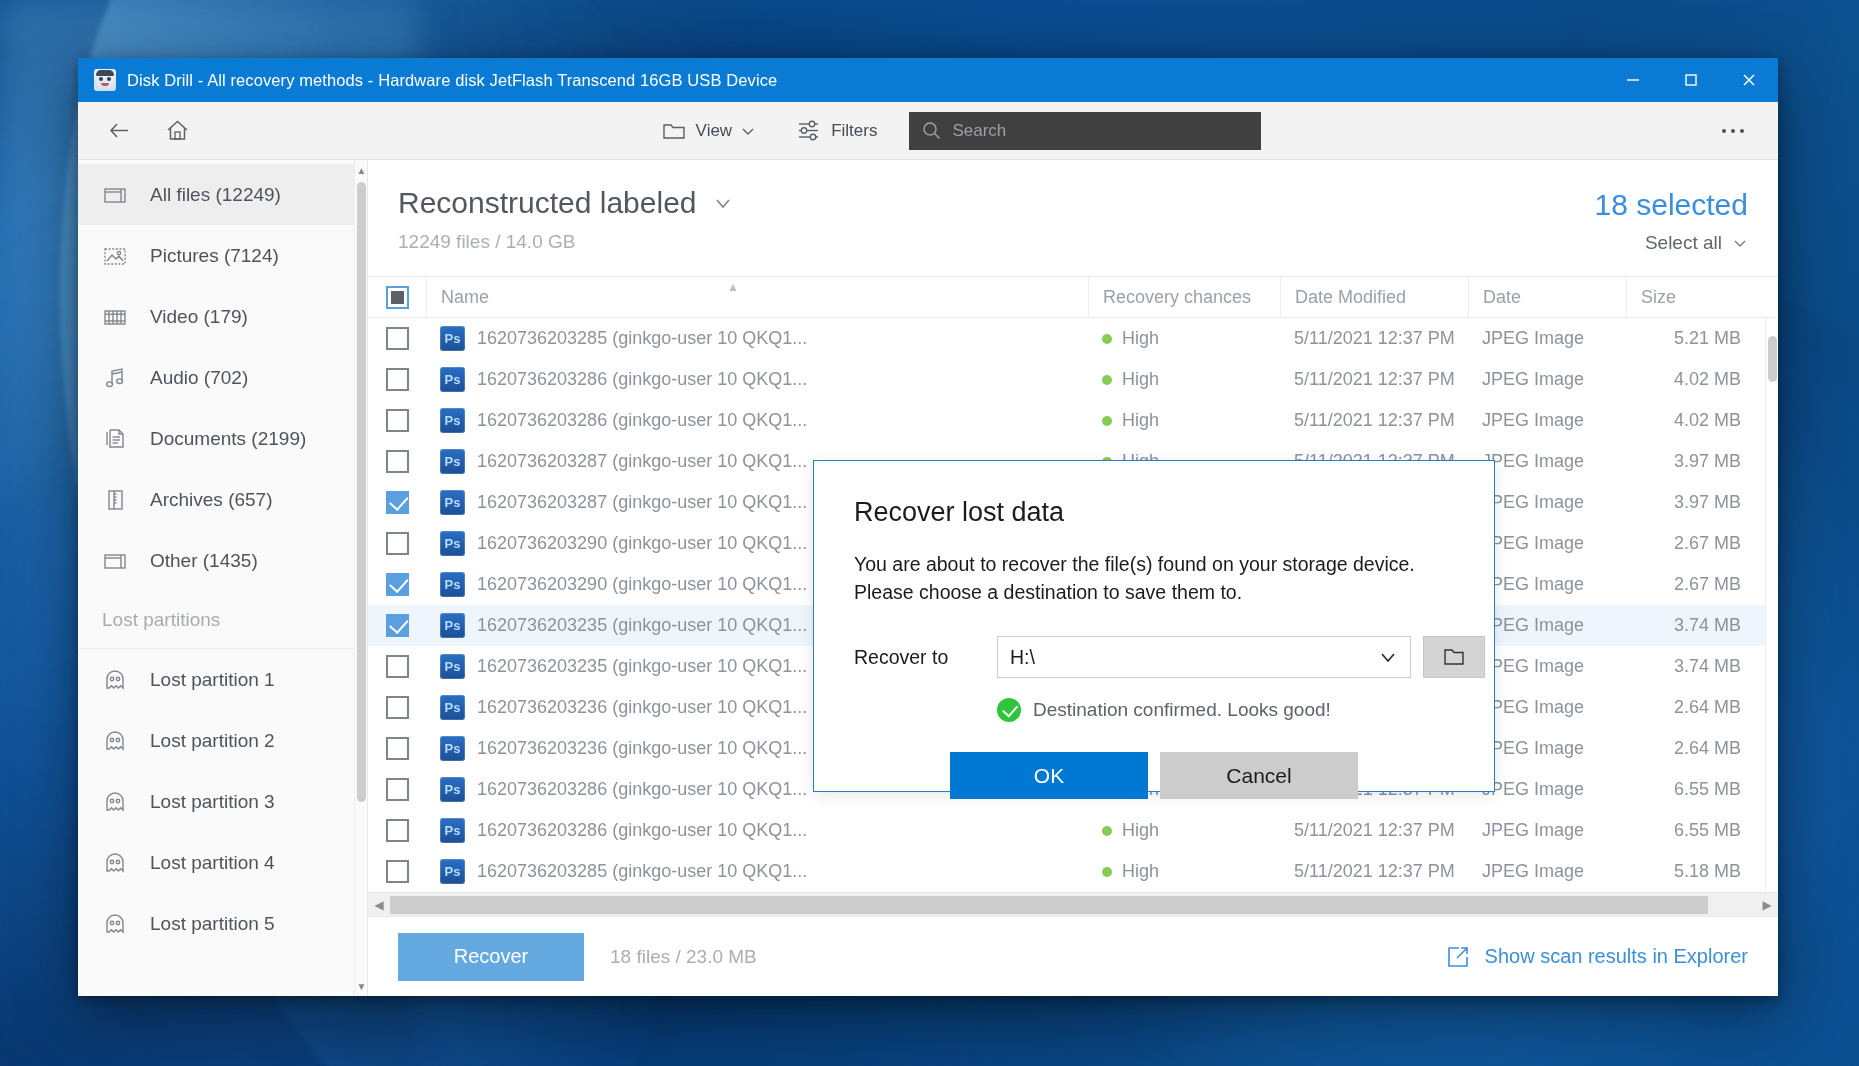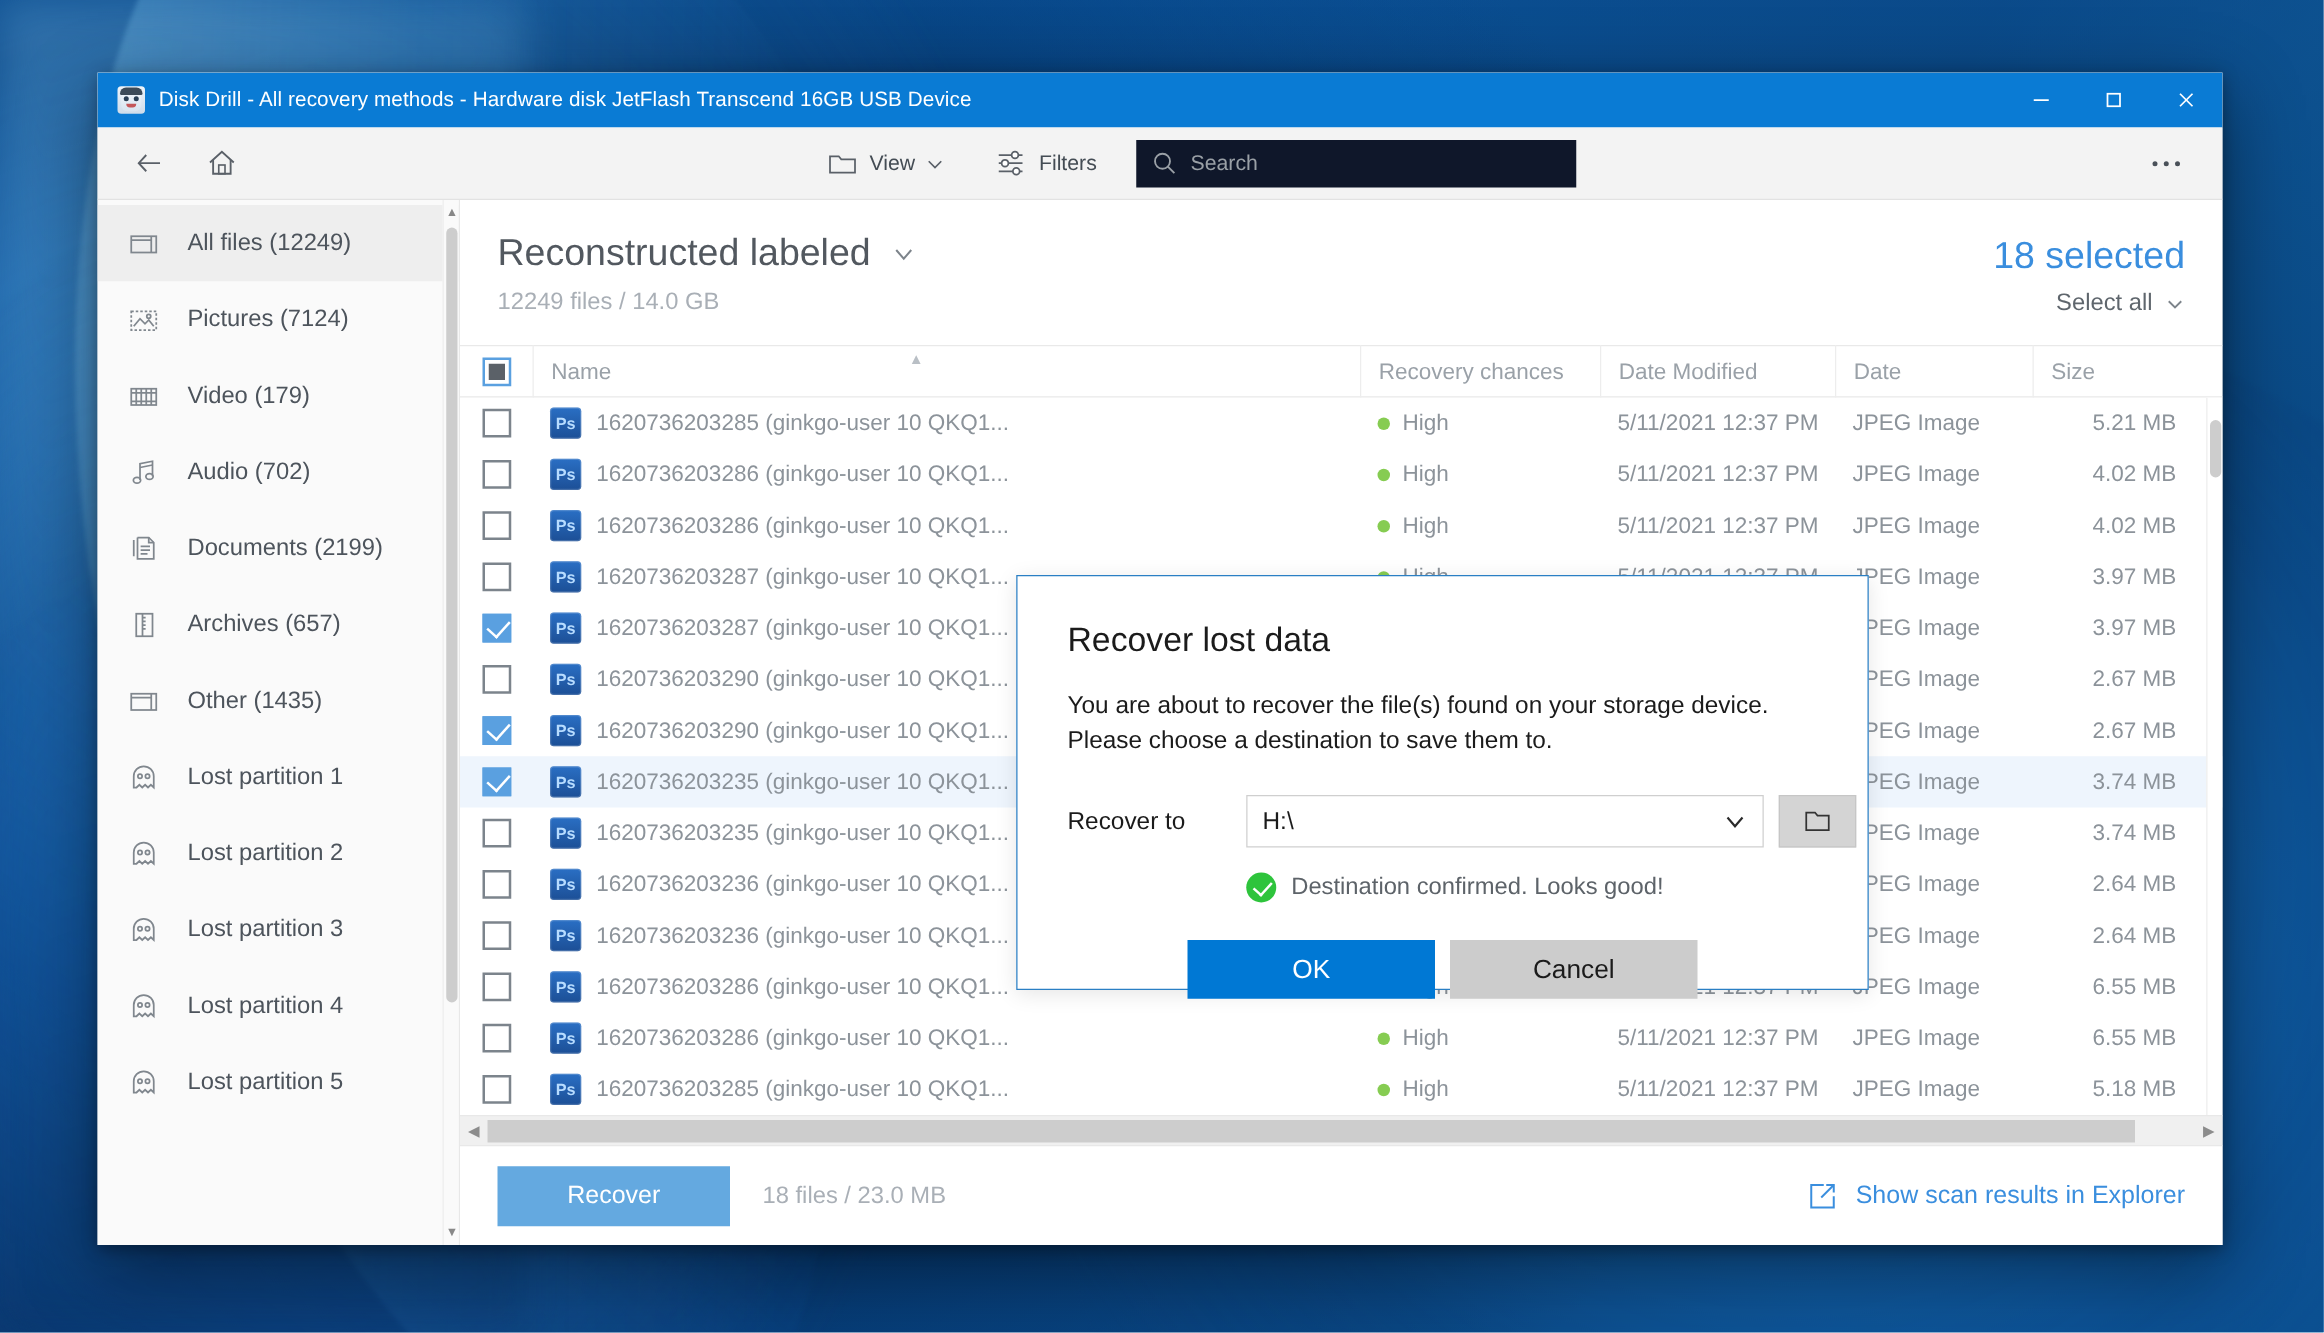--- a/index.html
+++ b/index.html
@@ -131,21 +131,21 @@
   #tb-home { margin-left: 12px; }
   #toolbar-spacer-left { flex: 1; }
   .tb-text-btn {
     display: flex; align-items: center; gap: 9px;
     height: 40px; padding: 0 12px;
     color: #444c54; font-size: 17px;
     flex: none;
   }
   #tb-search {
     width: 352px; height: 38px;
-    background: #0f172a;
+    background: #404040;
     display: flex; align-items: center;
     margin-left: 20px;
     padding: 0 12px;
     flex: none;
   }
   #tb-search .ph {
     color: #9aa0a6; font-size: 17px; margin-left: 10px;
   }
   #toolbar-spacer-right { flex: 1; }
   #tb-more {
@@ -560,20 +560,21 @@
             <div class="side-item">
               <span class="side-ico">
                 <svg width="26" height="26" viewBox="0 0 26 26">
                   <rect x="3" y="7" width="20" height="13" stroke="#80878e" stroke-width="1.4" fill="none"></rect>
                   <line x1="3" y1="10" x2="19" y2="10" stroke="#80878e" stroke-width="1.4" fill="none"></line>
                   <line x1="19" y1="7" x2="19" y2="20" stroke="#80878e" stroke-width="1.4" fill="none"></line>
                 </svg>
               </span>
               <span>Other (1435)</span>
             </div>
+            <div class="side-group">Lost partitions</div>
             <div class="side-item">
               <span class="side-ico">
                 <svg width="26" height="26" viewBox="0 0 26 26">
                   <path d="M5 21 L5 12 A8 8 0 0 1 21 12 L21 21 L18.7 18.8 L16.4 21 L14.1 18.8 L11.8 21 L9.5 18.8 L7.2 21 Z" stroke="#80878e" stroke-width="1.4" fill="none"></path>
                   <circle cx="10" cy="12" r="1.7" stroke="#80878e" stroke-width="1.4" fill="none"></circle>
                   <circle cx="16" cy="12" r="1.7" stroke="#80878e" stroke-width="1.4" fill="none"></circle>
                 </svg>
               </span>
               <span>Lost partition 1</span>
             </div>

